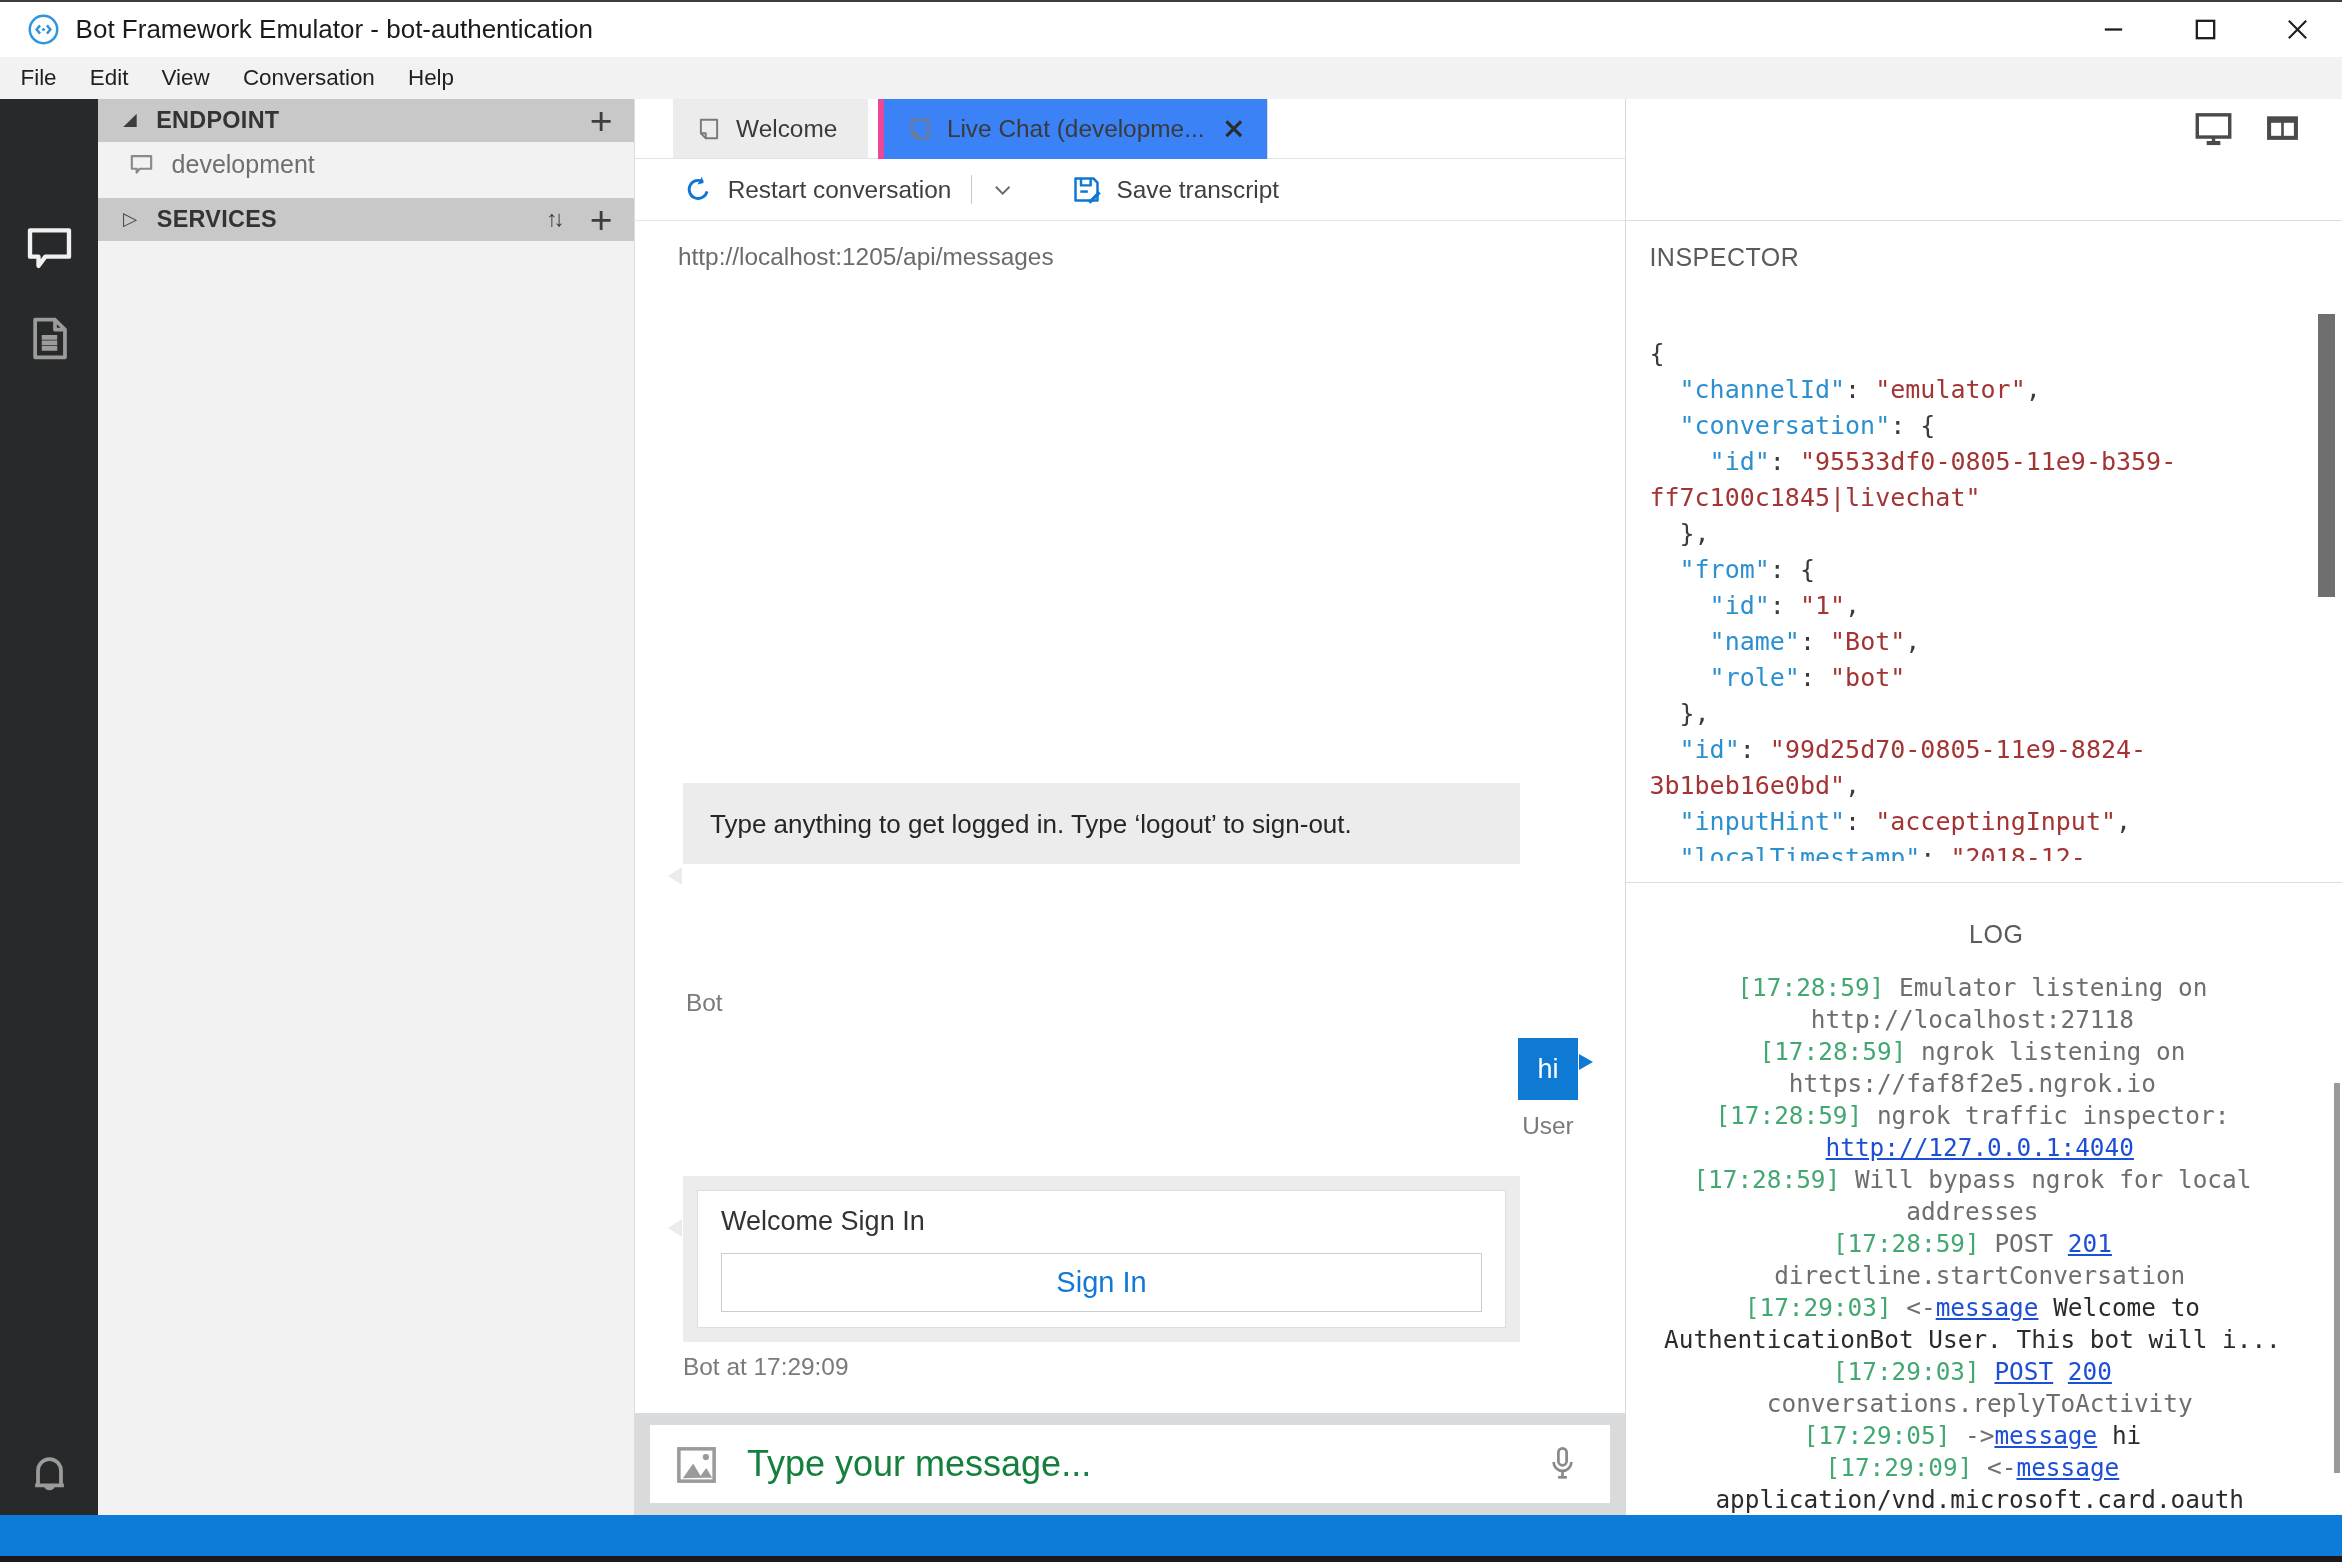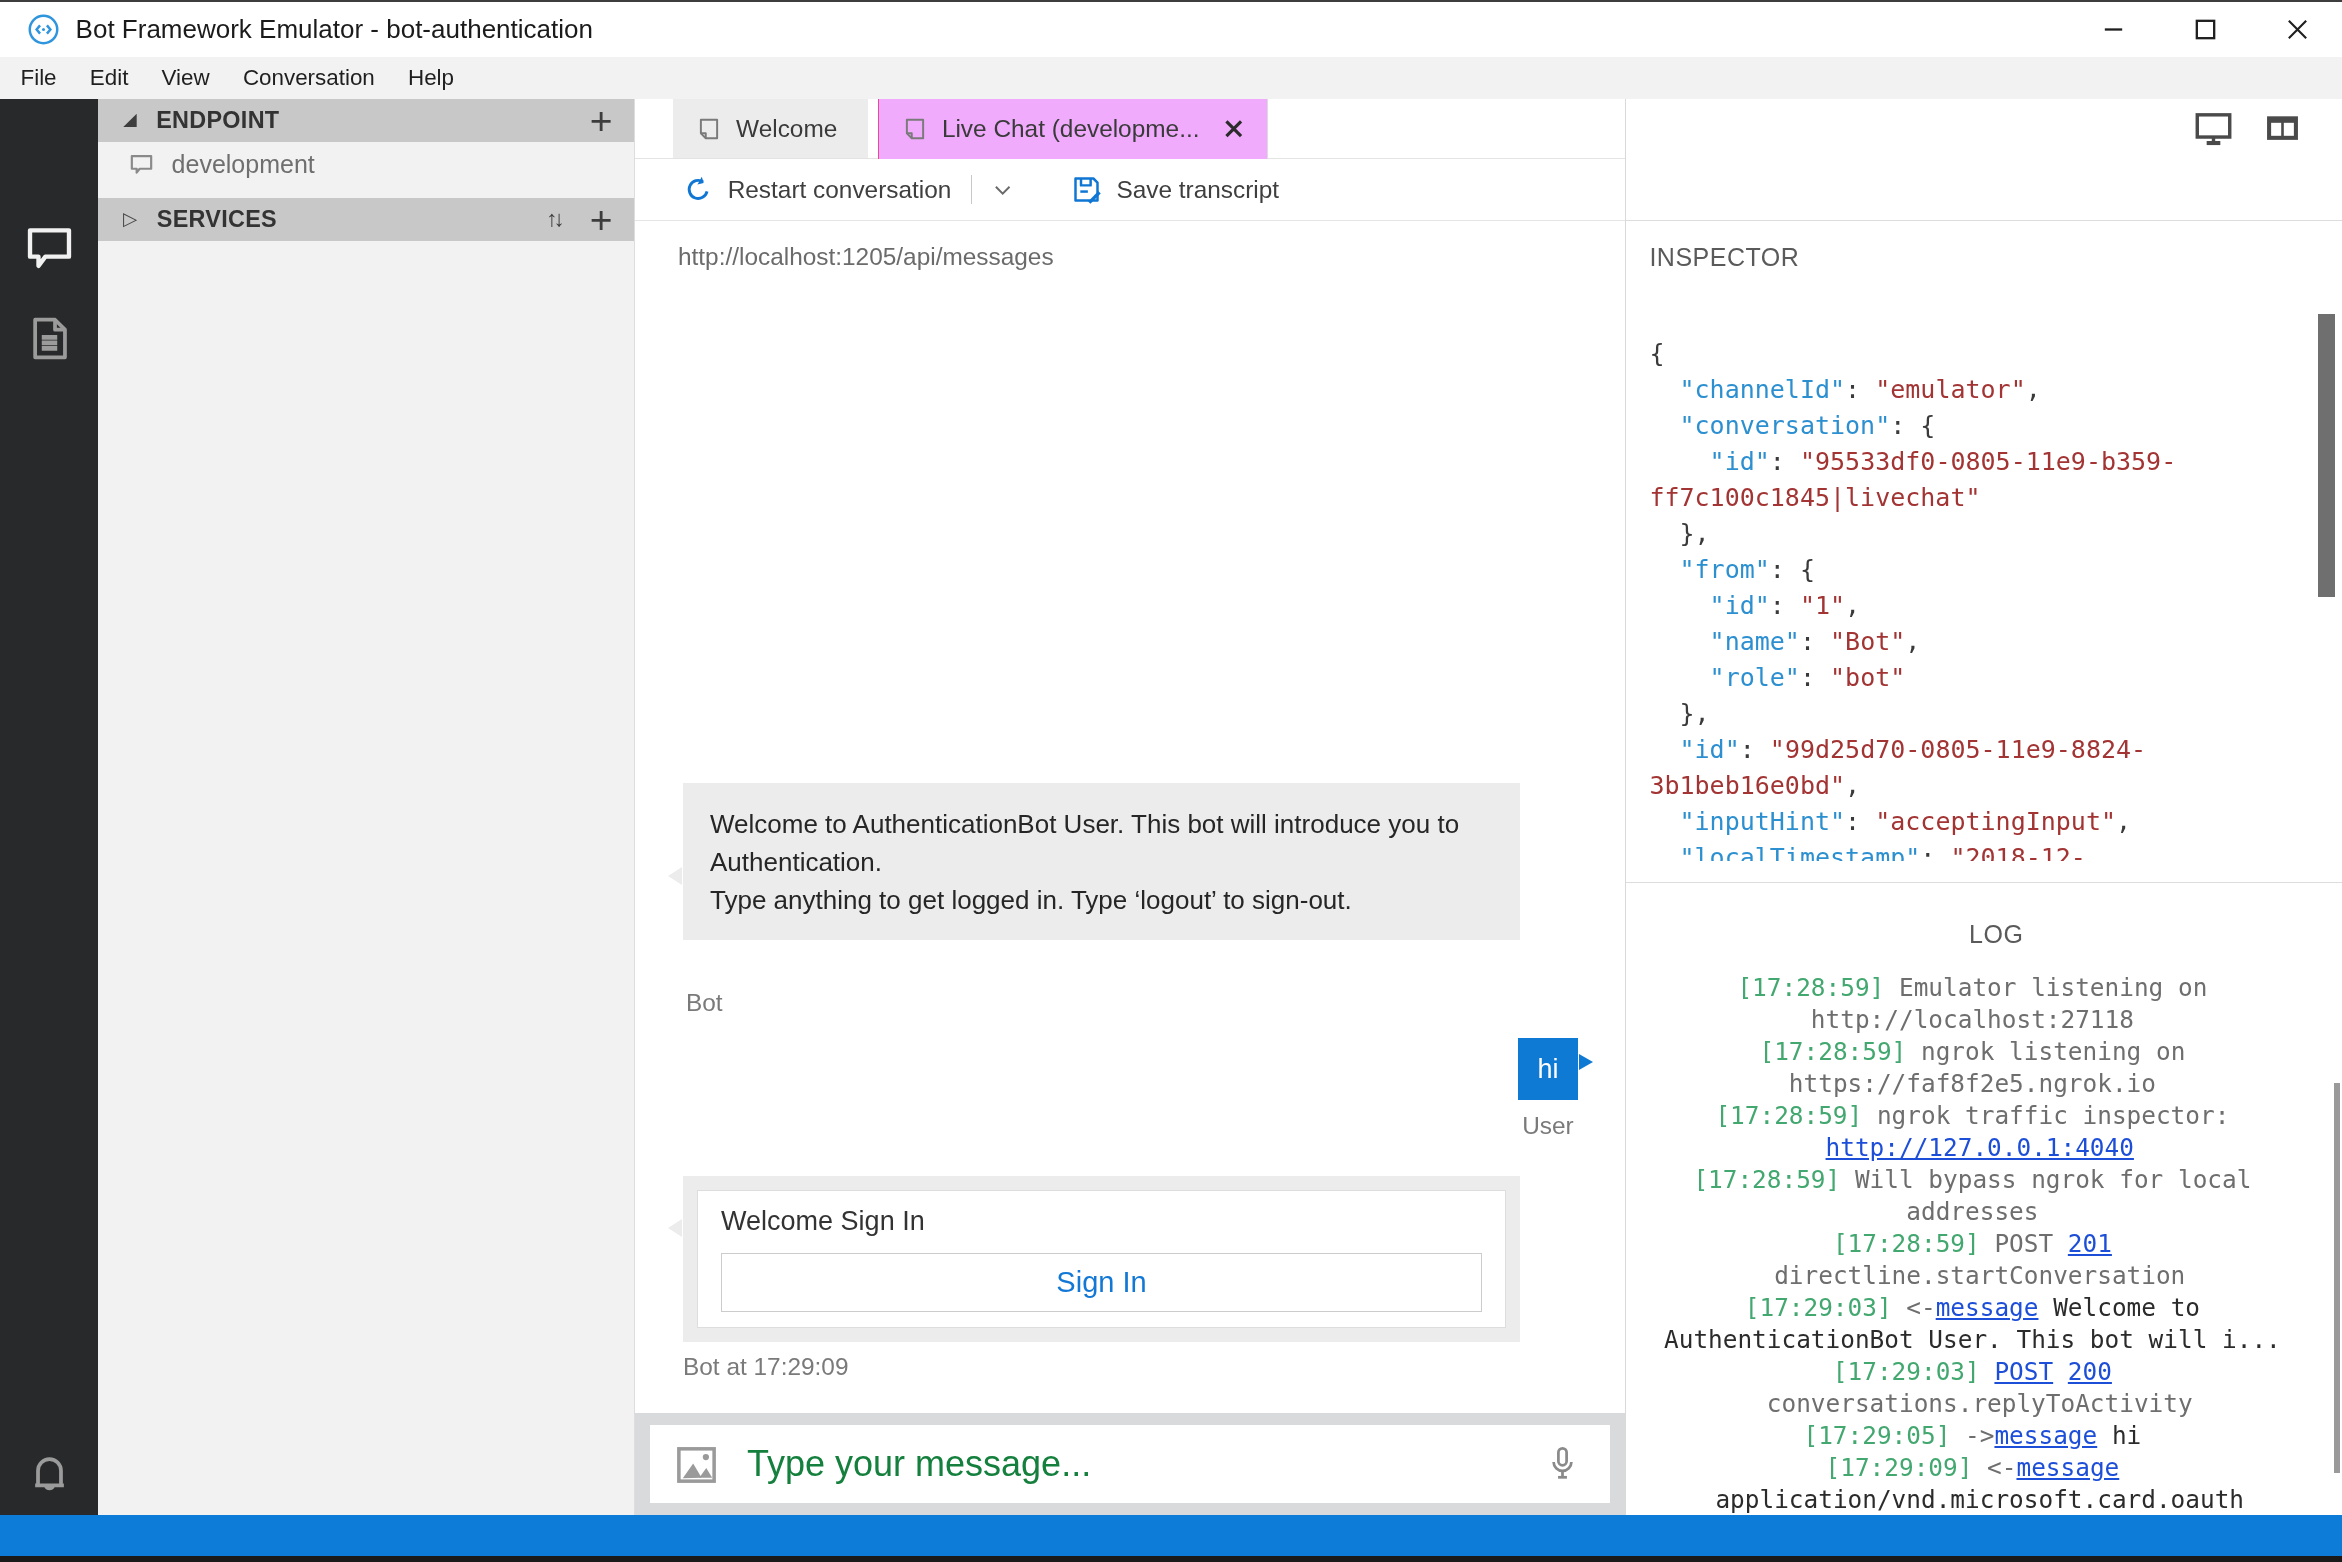--- a/index.html
+++ b/index.html
@@ -35,21 +35,21 @@
   .plus{font-size:39px;font-weight:400;color:#3d3d3d;line-height:29px;}
   .sort{font-size:22.4px;color:#3d3d3d;letter-spacing:-3.9px;}
   .tree-item{height:45px;display:flex;align-items:center;padding-left:29px;gap:15.6px;color:#6f6f6f;font-size:25px;}
   .svc-gap{height:10.7px;}
 
   
   .chatpanel{position:absolute;left:635px;top:99px;width:990px;height:1416px;background:#fff;display:flex;flex-direction:column;}
   .tabstrip{height:59px;display:flex;border-bottom:1px solid #e3e3e3;background:#fff;}
   .tab{display:flex;align-items:center;padding:0 23.4px;font-size:24.4px;color:#3a3a3a;gap:13.7px;box-sizing:border-box;}
   .tab.inactive{margin-left:38px;width:195px;background:#ececec;}
-  .tab.active{margin-left:9.8px;width:390px;background:#f0abfc;border-left:1px solid #ec4899;border-right:1px solid #dcdcdc;margin-bottom:-1px;}
+  .tab.active{margin-left:9.8px;width:390px;background:#3b82f6;border-left:6px solid #ec4899;border-right:1px solid #dcdcdc;margin-bottom:-1px;}
   .tab-close{margin-left:auto;display:flex;}
   .chat-toolbar{height:61px;display:flex;align-items:center;padding-left:48px;border-bottom:1px solid #e5e5e5;background:#fff;}
   .tb-label{font-size:24.4px;color:#3f3f3f;margin-left:13.7px;}
   .tb-divider{width:1px;height:29px;background:#c9c9c9;margin:0 19.5px;}
   .save-group{margin-left:55px;display:flex;align-items:center;}
 
   .canvas{flex:1;position:relative;background:#fff;overflow:hidden;}
   .endpoint-url{position:absolute;left:43px;top:21.5px;font-size:24.4px;color:#6b6b6b;}
 
   .bot-bubble{position:absolute;left:48px;top:562px;width:837px;box-sizing:border-box;background:#ececec;
@@ -243,21 +243,20 @@
           </svg>
         </span>
         <span class="tb-label">Save transcript</span>
       </span>
     </div>
 
     <div class="canvas">
       <div class="endpoint-url">http://localhost:1205/api/messages</div>
 
       <div class="bot-bubble">
-        <div>Welcome to AuthenticationBot User. This bot will introduce you to Authentication.</div>
         <div>Type anything to get logged in. Type ‘logout’ to sign-out.</div>
       </div>
       <div class="bot-label">Bot</div>
 
       <div class="user-bubble">
         <span>hi</span>
       </div>
       <div class="user-label">User</div>
 
       <div class="oauth-card">

